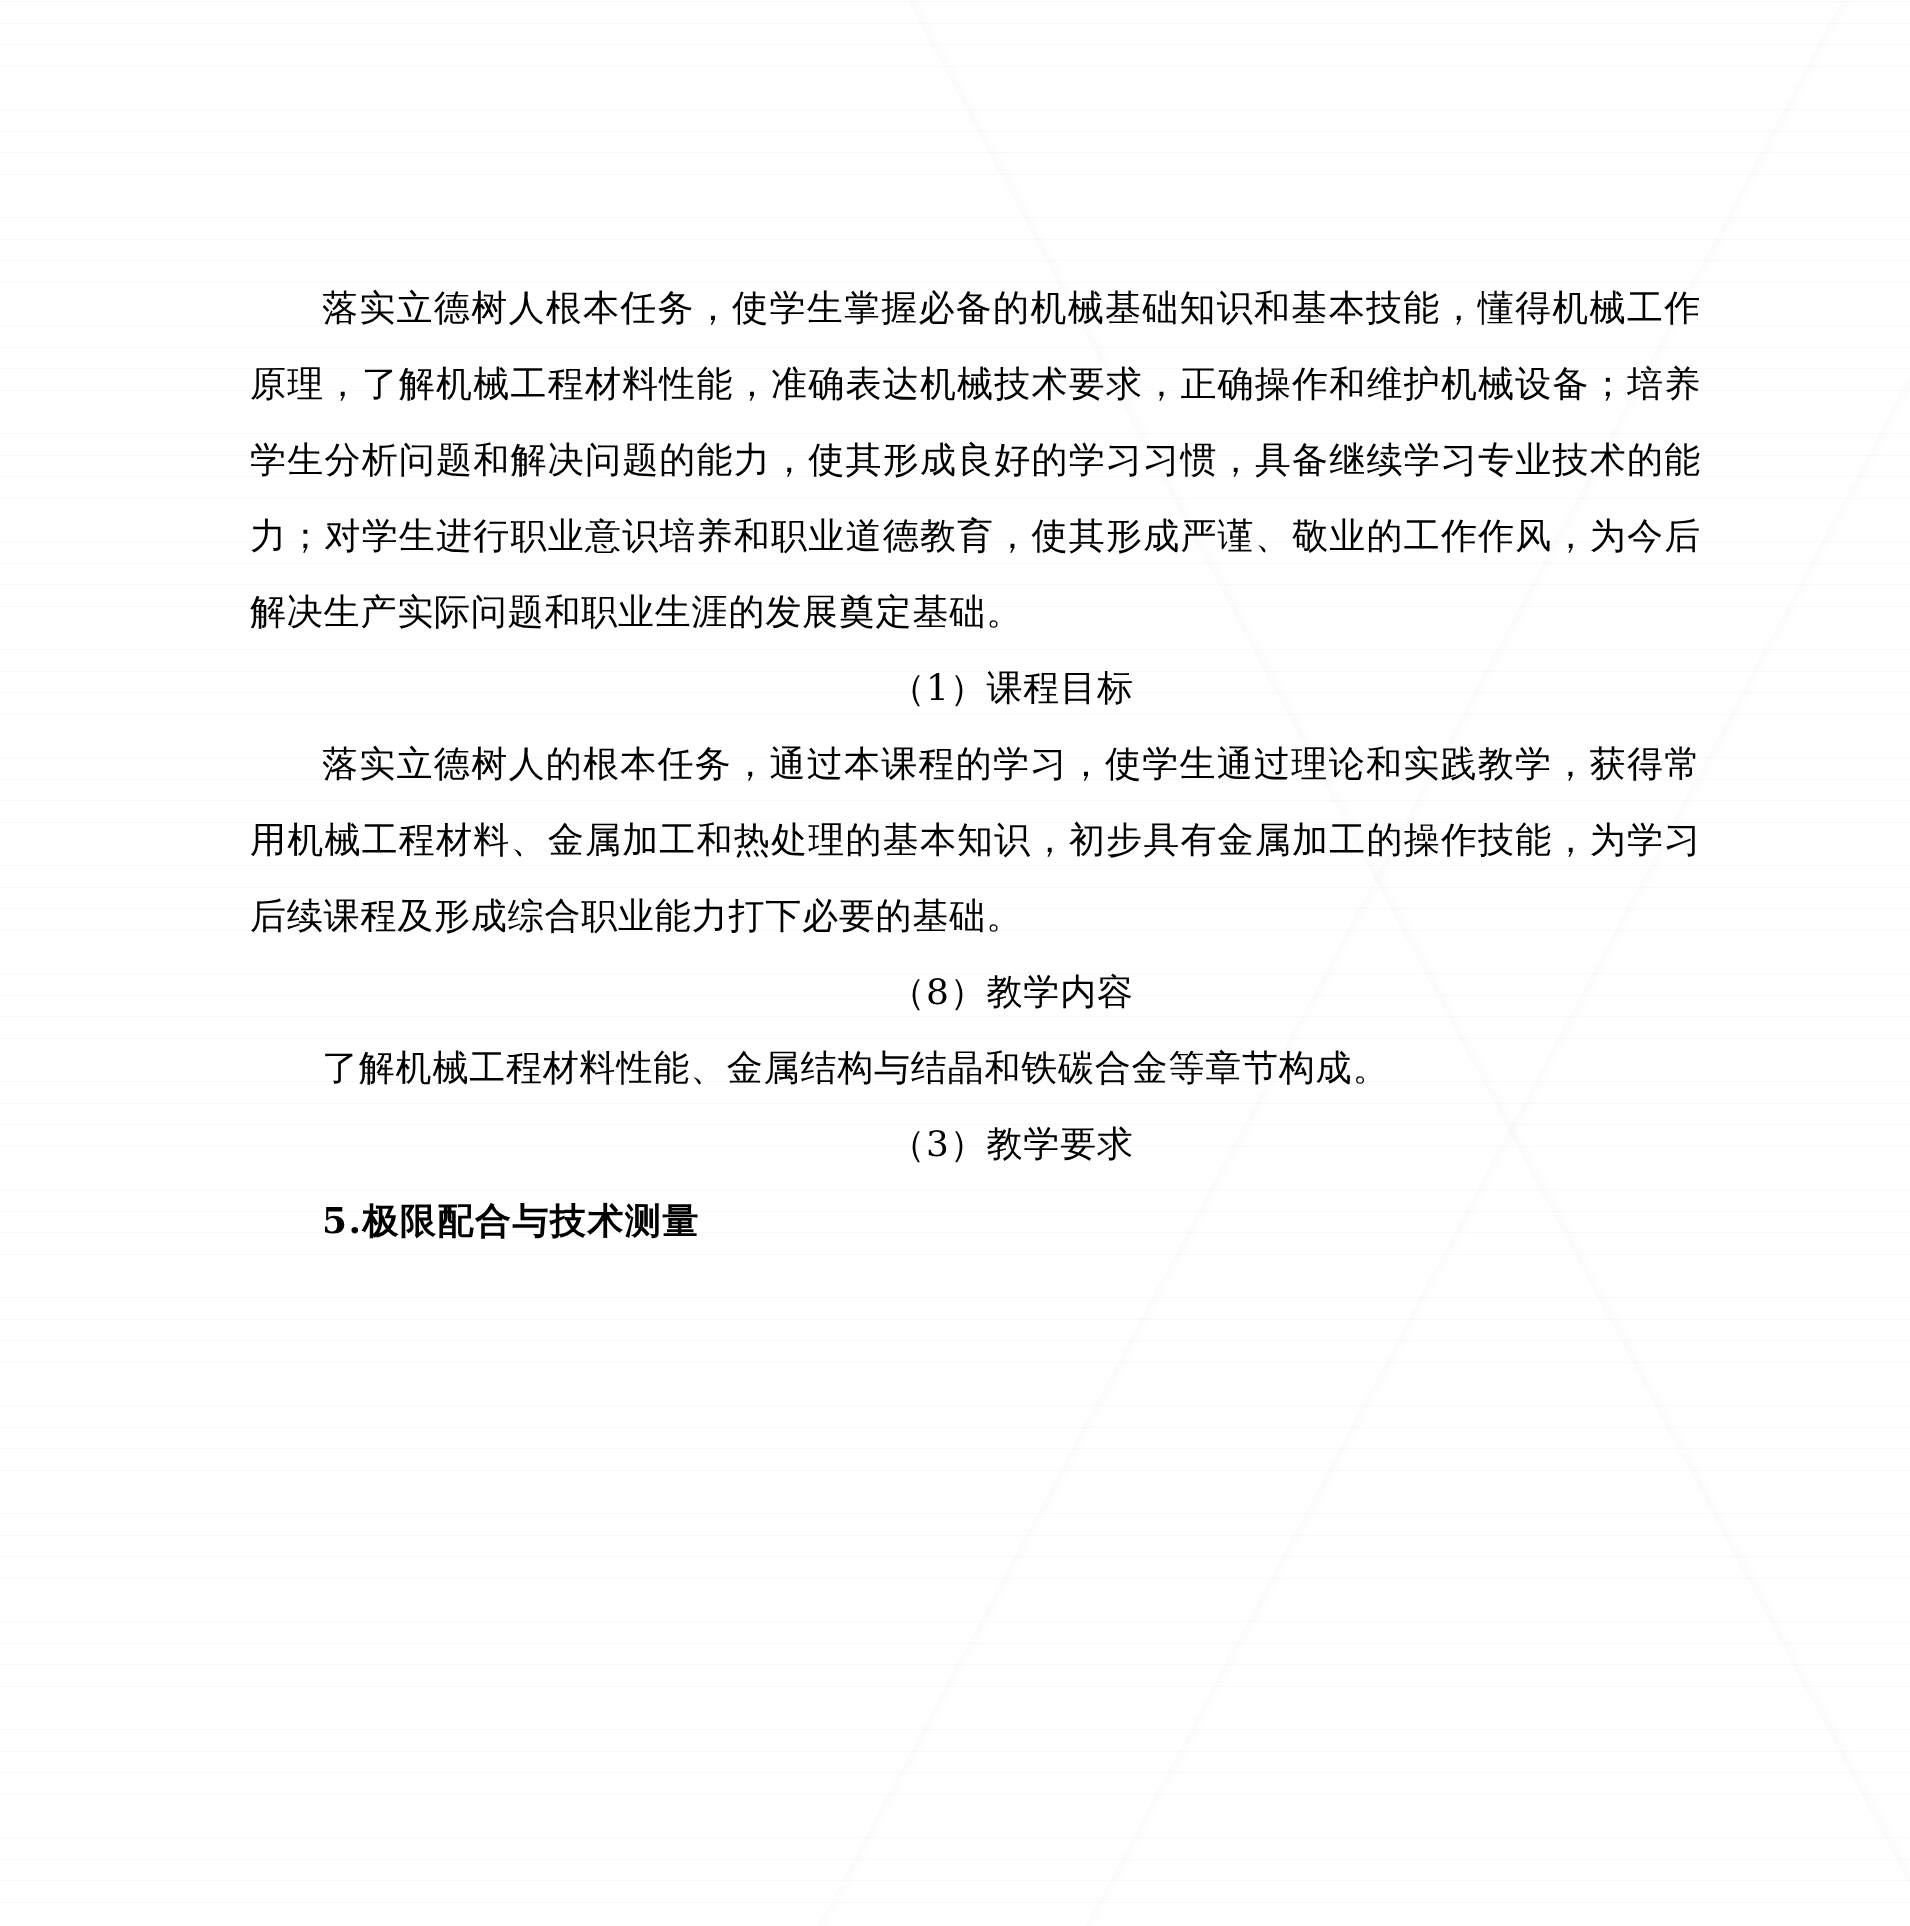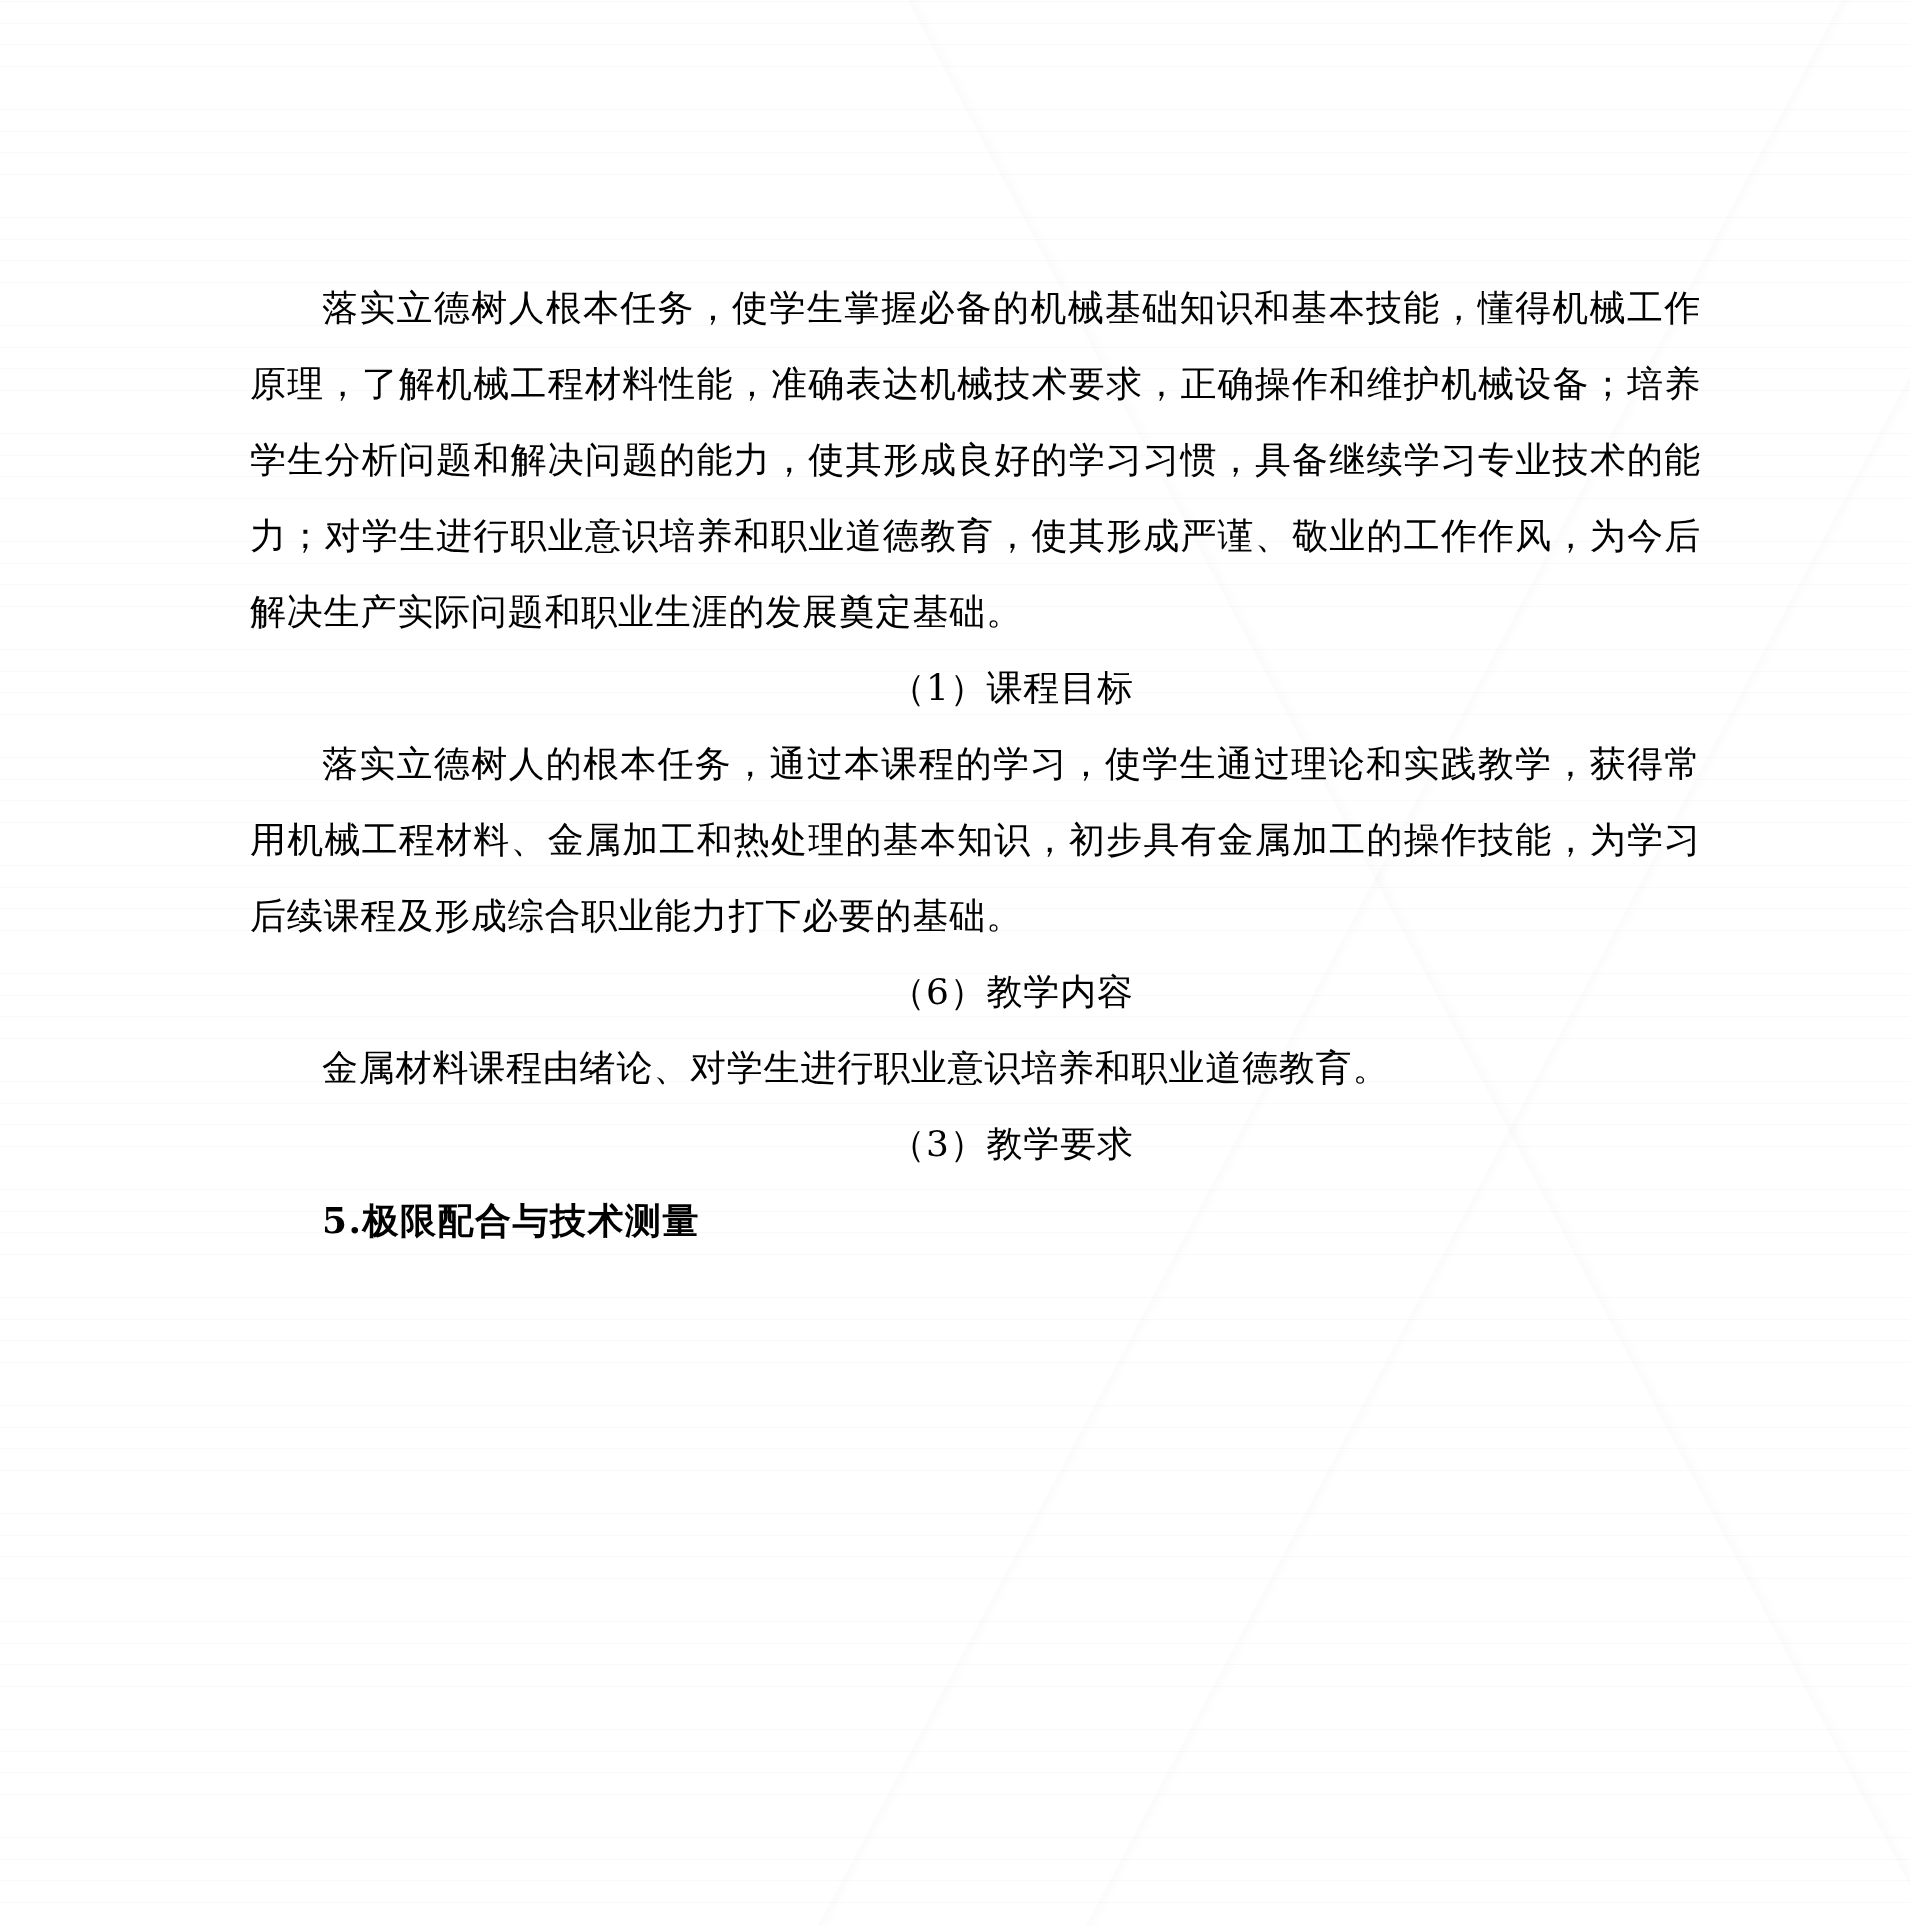--- a/index.html
+++ b/index.html
@@ -67,23 +67,23 @@
 <div class="page">
 
   <main class="text-block">
     <p class="body">落实立德树人根本任务，使学生掌握必备的机械基础知识和基本技能，懂得机械工作原理，了解机械工程材料性能，准确表达机械技术要求，正确操作和维护机械设备；培养学生分析问题和解决问题的能力，使其形成良好的学习习惯，具备继续学习专业技术的能力；对学生进行职业意识培养和职业道德教育，使其形成严谨、敬业的工作作风，为今后解决生产实际问题和职业生涯的发展奠定基础。</p>
 
 
     <p class="sub">（1）课程目标</p>
 
     <p class="body">落实立德树人的根本任务，通过本课程的学习，使学生通过理论和实践教学，获得常用机械工程材料、金属加工和热处理的基本知识，初步具有金属加工的操作技能，为学习后续课程及形成综合职业能力打下必要的基础。</p>
 
-    <p class="sub">（6）教学内容</p>
+    <p class="sub">（8）教学内容</p>
 
-    <p class="body">金属材料课程由绪论、对学生进行职业意识培养和职业道德教育。</p>
+    <p class="body">了解机械工程材料性能、金属结构与结晶和铁碳合金等章节构成。</p>
 
     <p class="sub">（3）教学要求</p>
 
 
     <p class="heading">5.极限配合与技术测量</p>
 
   </main>
 
 </div>
 

